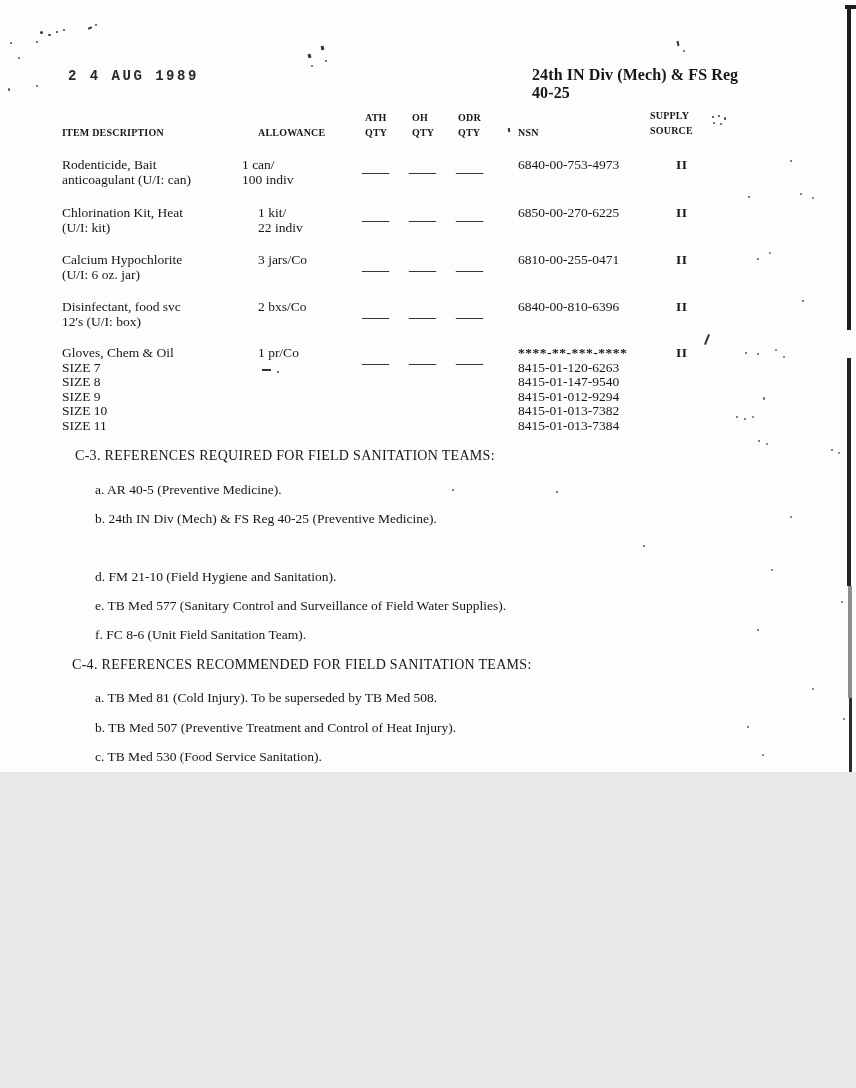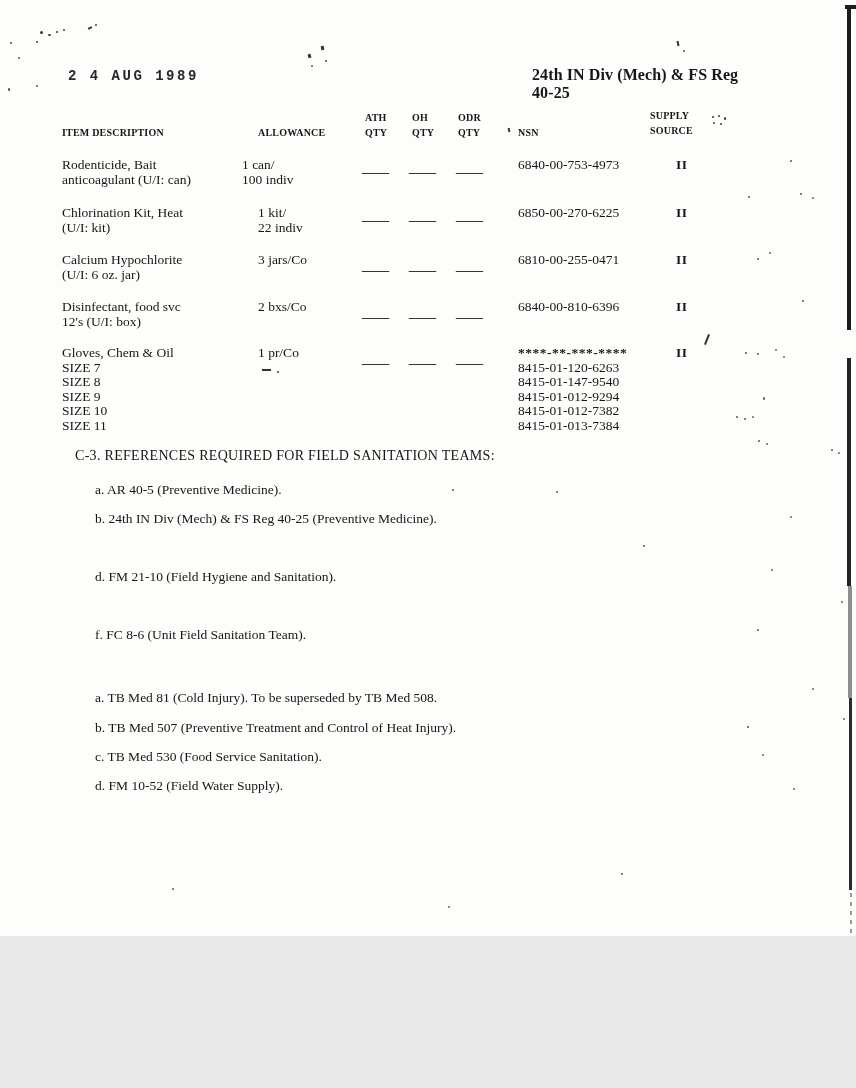--- a/index.html
+++ b/index.html
@@ -1,17 +1,17 @@
 <!DOCTYPE html>
 <html><head>
 <meta charset="utf-8">
 <style>
   html,body { margin:0; padding:0; background:#e8e8e8; }
   .page {
-    position:relative; width:856px; height:936px;
+    position:relative; width:856px; height:772px;
     background:#fdfdfb; color:#161616; overflow:hidden;
     font-family:"Liberation Serif", serif;
     margin:0 auto;
   }
   
   .date-stamp {
     position:absolute; left:68px; top:68px;
     font-family:"Liberation Mono", monospace;
     font-size:14px; font-weight:bold; letter-spacing:2.5px; color:#282828;
   }
@@ -150,32 +150,34 @@
       <div>1 pr/Co</div>
     </div>
     <span class="qdash" style="left:300px; top:10px">—</span>
     <span class="qdash" style="left:347px; top:10px">—</span>
     <span class="qdash" style="left:394px; top:10px">—</span>
     <div class="col" style="left:456px">
       <div class="masked">****-**-***-****</div>
       <div>8415-01-120-6263</div>
       <div>8415-01-147-9540</div>
       <div>8415-01-012-9294</div>
-      <div>8415-01-012-7382</div>
+      <div>8415-01-013-7382</div>
       <div>8415-01-013-7384</div>
     </div>
     <div class="col src" style="left:614px">II</div>
   </div>
 
   <div class="sec-heading" style="left:75px; top:448px">C-3. REFERENCES REQUIRED FOR FIELD SANITATION TEAMS:</div>
   <div class="sec-item" style="left:95px; top:482px">a. AR 40-5 (Preventive Medicine).</div>
   <div class="sec-item" style="left:95px; top:511px">b. 24th IN Div (Mech) &amp; FS Reg 40-25 (Preventive Medicine).</div>
   <div class="sec-item" style="left:95px; top:569px">d. FM 21-10 (Field Hygiene and Sanitation).</div>
+  <div class="sec-item" style="left:95px; top:598px">e. TB Med 577 (Sanitary Control and Surveillance of Field Water Supplies).</div>
   <div class="sec-item" style="left:95px; top:627px">f. FC 8-6 (Unit Field Sanitation Team).</div>
 
+  <div class="sec-heading" style="left:72px; top:657px">C-4. REFERENCES RECOMMENDED FOR FIELD SANITATION TEAMS:</div>
   <div class="sec-item" style="left:95px; top:690px">a. TB Med 81 (Cold Injury).  To be superseded by TB Med 508.</div>
   <div class="sec-item" style="left:95px; top:720px">b. TB Med 507 (Preventive Treatment and Control of Heat Injury).</div>
   <div class="sec-item" style="left:95px; top:749px">c. TB Med 530 (Food Service Sanitation).</div>
   <div class="sec-item" style="left:95px; top:778px">d. FM 10-52 (Field Water Supply).</div>
 
   <div class="page-number">7</div>
 
   <div class="edgebar" style="left:845px; top:5px; width:11px; height:4px; background:#1c1c1c"></div>
   <div class="edgebar" style="left:847px; top:8px;  width:4px; height:322px; background:#1c1c1c"></div>
   <div class="edgebar" style="left:847px; top:358px; width:4px; height:228px; background:#222"></div>

